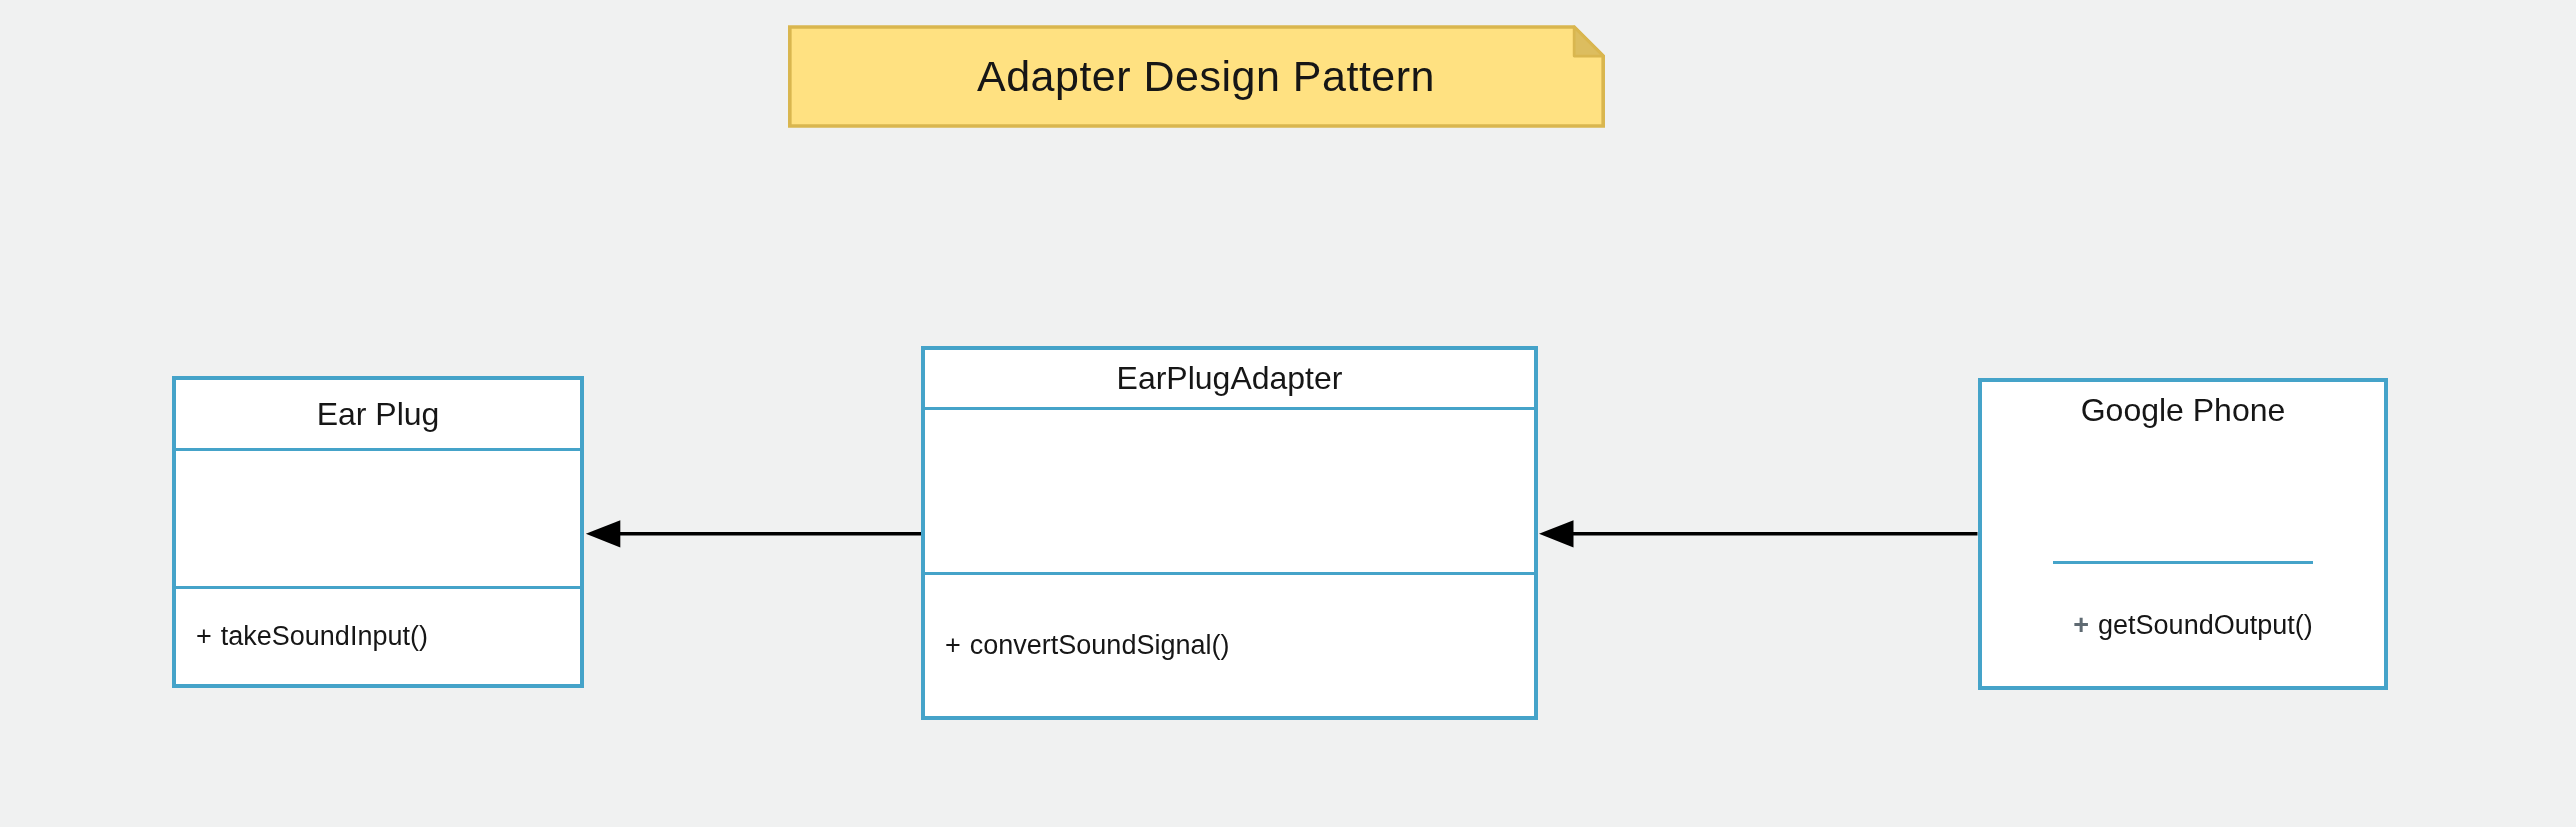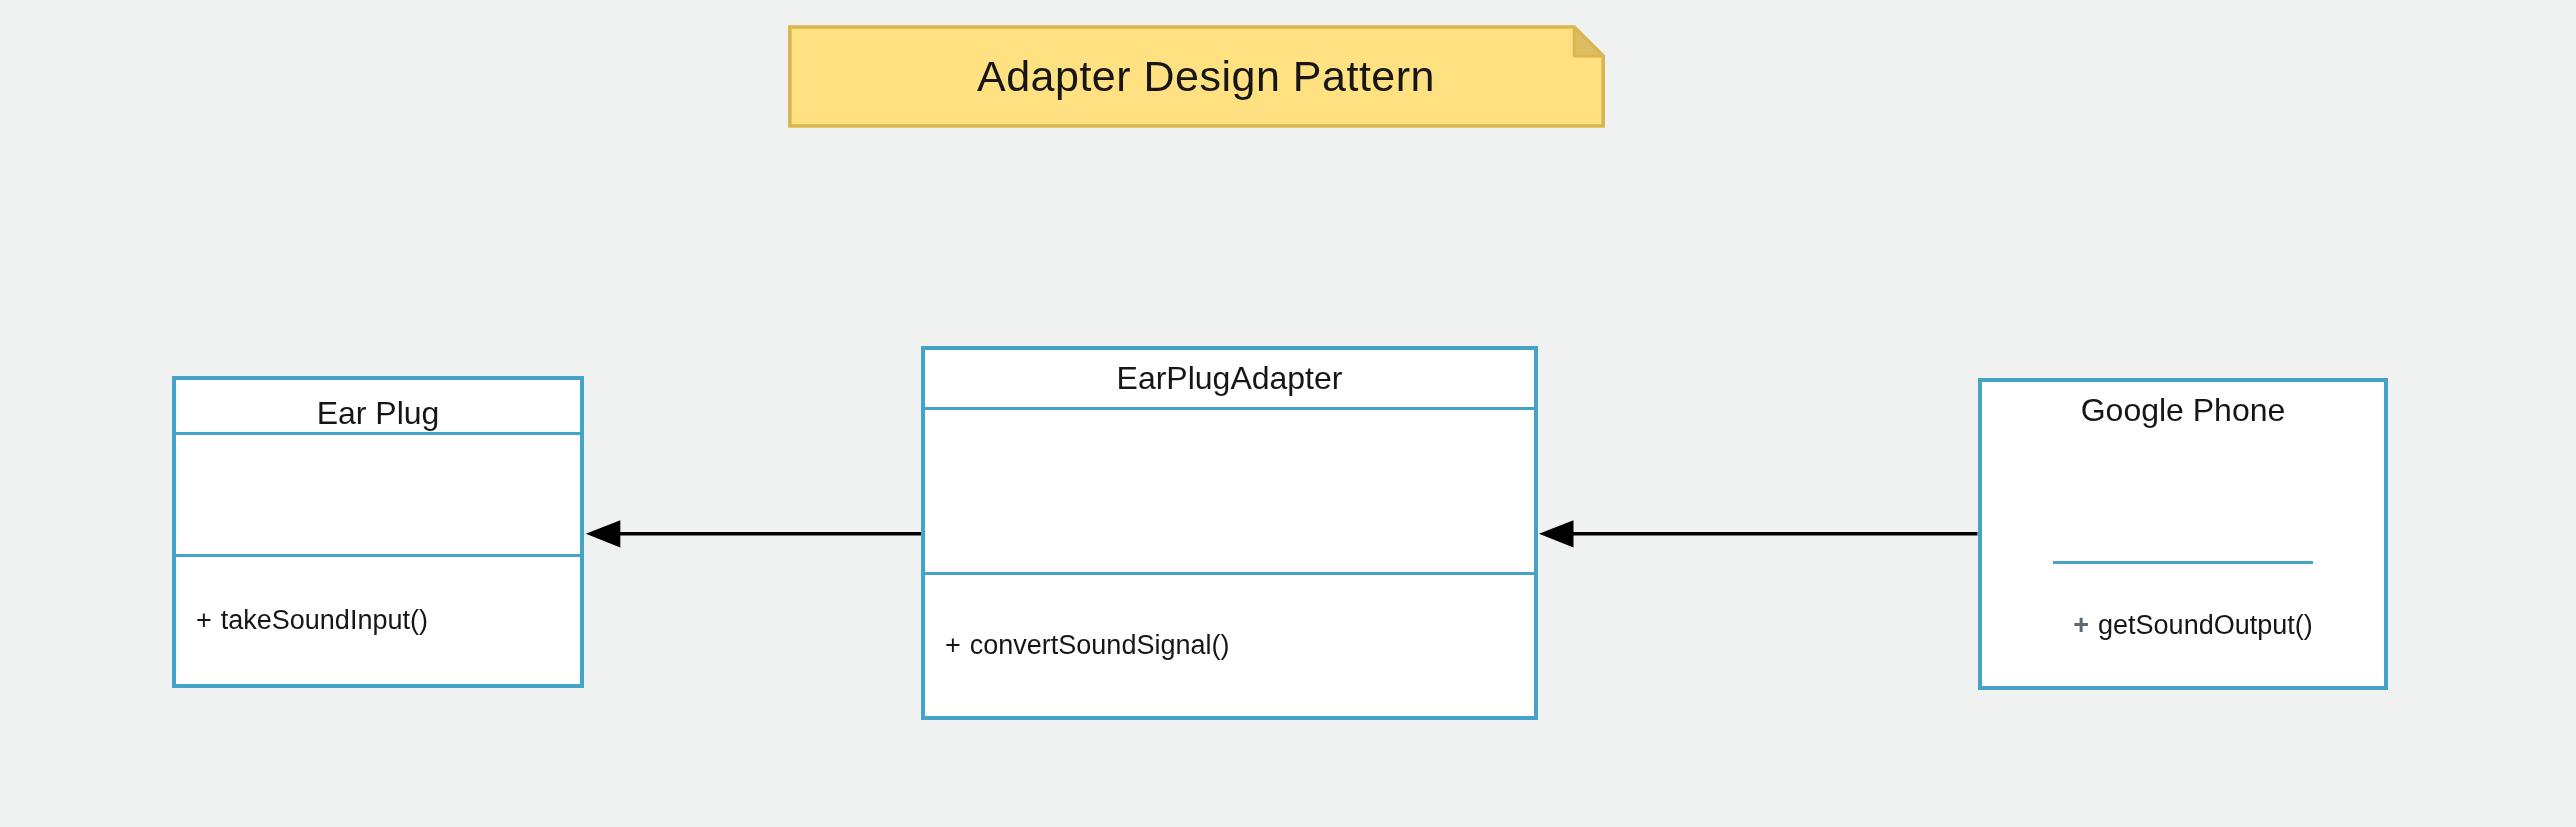--- a/index.html
+++ b/index.html
@@ -74,25 +74,25 @@
 
   <div class="note">
     <svg width="817" height="103" viewBox="0 0 900 113">
       <path d="M2,2 L866,2 L898,34 L898,111 L2,111 Z" fill="var(--note-fill-color)" stroke="var(--note-border-color)" stroke-width="4"></path>
       <path d="M866,2 L866,34 L898,34 Z" fill="var(--note-fold-color)" stroke="var(--note-border-color)" stroke-width="3" stroke-linejoin="round"></path>
     </svg>
     <span class="note-label">Adapter Design Pattern</span>
   </div>
 
   <div class="uml-class" style="left:172px;top:376px;width:412px;height:312px;">
-    <div class="cmp cmp-title" style="height:52px;align-items:flex-end;">
+    <div class="cmp cmp-title" style="height:68px;">
       <span>Ear Plug</span>
     </div>
     <div class="cmp cmp-attrs"></div>
-    <div class="cmp cmp-methods" style="height:130px;">
+    <div class="cmp cmp-methods" style="height:98px;">
       <div class="method"><span class="vis">+</span><span>takeSoundInput()</span></div>
     </div>
   </div>
 
   <div class="uml-class" style="left:921px;top:346px;width:617px;height:374px;">
     <div class="cmp cmp-title" style="height:57px;">
       <span>EarPlugAdapter</span>
     </div>
     <div class="cmp cmp-attrs"></div>
     <div class="cmp cmp-methods" style="height:144px;">

